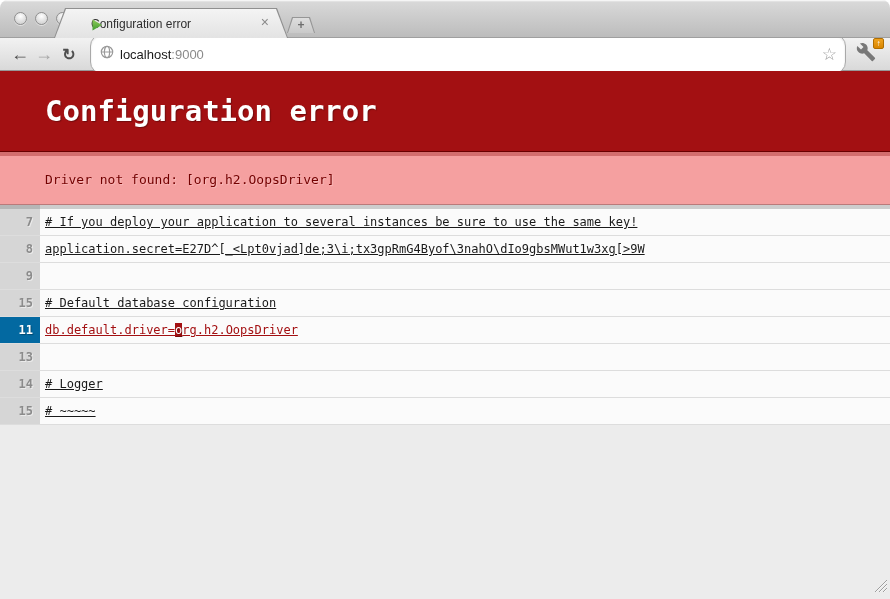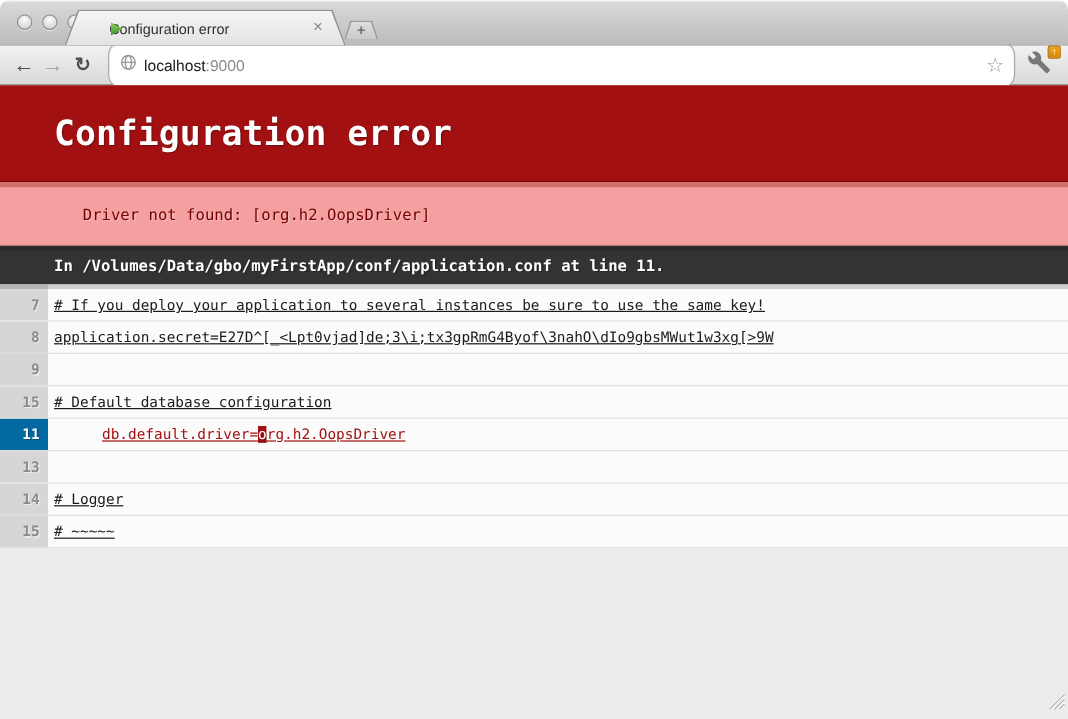--- a/index.html
+++ b/index.html
@@ -56,36 +56,36 @@
            border-radius: 2px; color: #fff; font-size: 8px; font-weight: bold;
            text-align: center; line-height: 10px; }
 
   
   .page { flex: 1; display: flex; flex-direction: column;
           font-family: "DejaVu Sans Mono", monospace; background: #ECECEC; }
   .page-header { background: #A31012; color: #fff; padding: 22px 45px;
                  font-size: 29px; font-weight: bold; line-height: 36px;
                  text-shadow: 1px 1px 1px rgba(0,0,0,.3); border-bottom: 1px solid #690000; }
   .page-detail { background: #F5A0A0; border-top: 4px solid #D36E6E; border-bottom: 1px solid #BA7A7A;
-                 color: #730000; padding: 16px 69px; font-size: 13px; line-height: 16px;
+                 color: #730000; padding: 16px 45px; font-size: 13px; line-height: 16px;
                  text-shadow: 1px 1px 1px rgba(255,255,255,.3); }
   .page-location { background: #333333; border-top: 4px solid #2a2a2a; color: #fff;
                    padding: 5px 45px; font-size: 13px; font-weight: bold; line-height: 18px;
                    text-shadow: 1px 1px 1px rgba(0,0,0,.3); }
   .listing-topborder { height: 4px;
                        background: linear-gradient(to right, #B6B6B6 0 40px, #CDCDCD 40px 100%); }
   .code-row { display: flex; height: 27px; border-bottom: 1px solid #DDDDDD;
               background: #FBFBFB; font-size: 12px; line-height: 26px;
               text-shadow: 1px 1px 0 rgba(255,255,255,.5); }
   .line-num { flex: 0 0 40px; background: #D6D6D6; color: #8B8B8B; font-weight: bold;
               text-align: right; padding-right: 7px; }
   .line-code { flex: 1; padding-left: 5px; white-space: pre; color: #1a1a1a; overflow: hidden; text-decoration: underline; }
   .code-row.error .line-num { background: #0369a1; color: #fff;
                               text-shadow: 1px 1px 1px rgba(0,0,0,.3); }
-  .code-row.error .line-code { color: #A31012; margin-left: 40px; }
+  .code-row.error .line-code { color: #A31012; }
   .code-row.error .marker { background: #A31012; color: #fff;
                             text-shadow: 1px 1px 1px rgba(0,0,0,.3); }
   .page-footer { flex: 1; background: #ECECEC; position: relative; }
   .resize-grip { position: absolute; right: 2px; bottom: 2px; }
 </style>
 <title>Configuration error</title></head>
 <body>
 
 <div class="window">
 
@@ -136,21 +136,20 @@
           <path d="M22.7 19l-9.1-9.1c.9-2.3.4-5-1.5-6.9-2-2-5-2.4-7.4-1.3L9 6 6 9 1.6 4.7C.4 7.1.9 10.1 2.9 12.1c1.9 1.9 4.6 2.4 6.9 1.5l9.1 9.1c.4.4 1 .4 1.4 0l2.3-2.3c.5-.4.5-1.1.1-1.4z"></path>
         </svg>
       </span>
       <span class="badge">↑</span>
     </div>
   </div>
 
   <div class="page">
     <div class="page-header">Configuration error</div>
     <div class="page-detail">Driver not found: [org.h2.OopsDriver]</div>
-    <div class="page-location">In /Volumes/Data/gbo/myFirstApp/conf/application.conf at line 11.</div>
     <div class="listing-topborder"></div>
     <div id="code-listing">
         <div class="code-row">
           <span class="line-num">7</span>
           <span class="line-code"># If you deploy your application to several instances be sure to use the same key!</span>
         </div>
         <div class="code-row">
           <span class="line-num">8</span>
           <span class="line-code">application.secret=E27D^[_&lt;Lpt0vjad]de;3\i;tx3gpRmG4Byof\3nahO\dIo9gbsMWut1w3xg[&gt;9W</span>
         </div>

